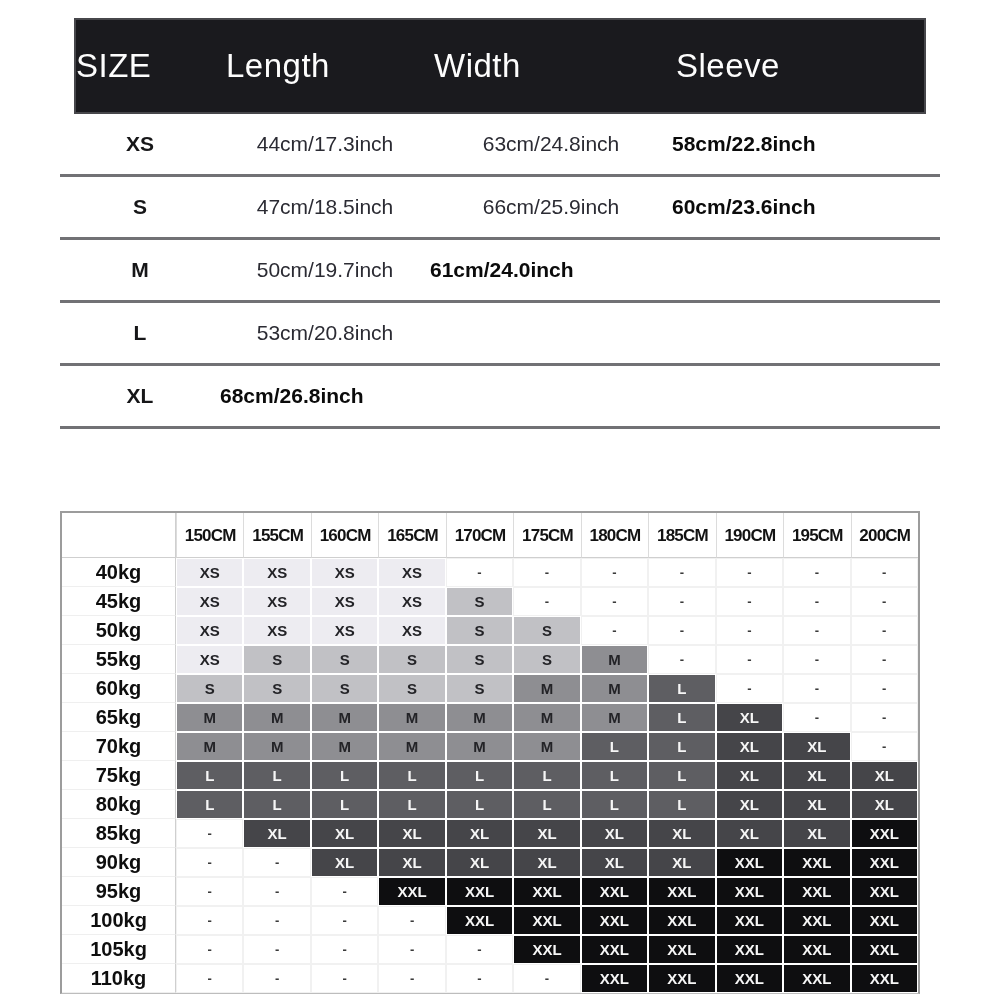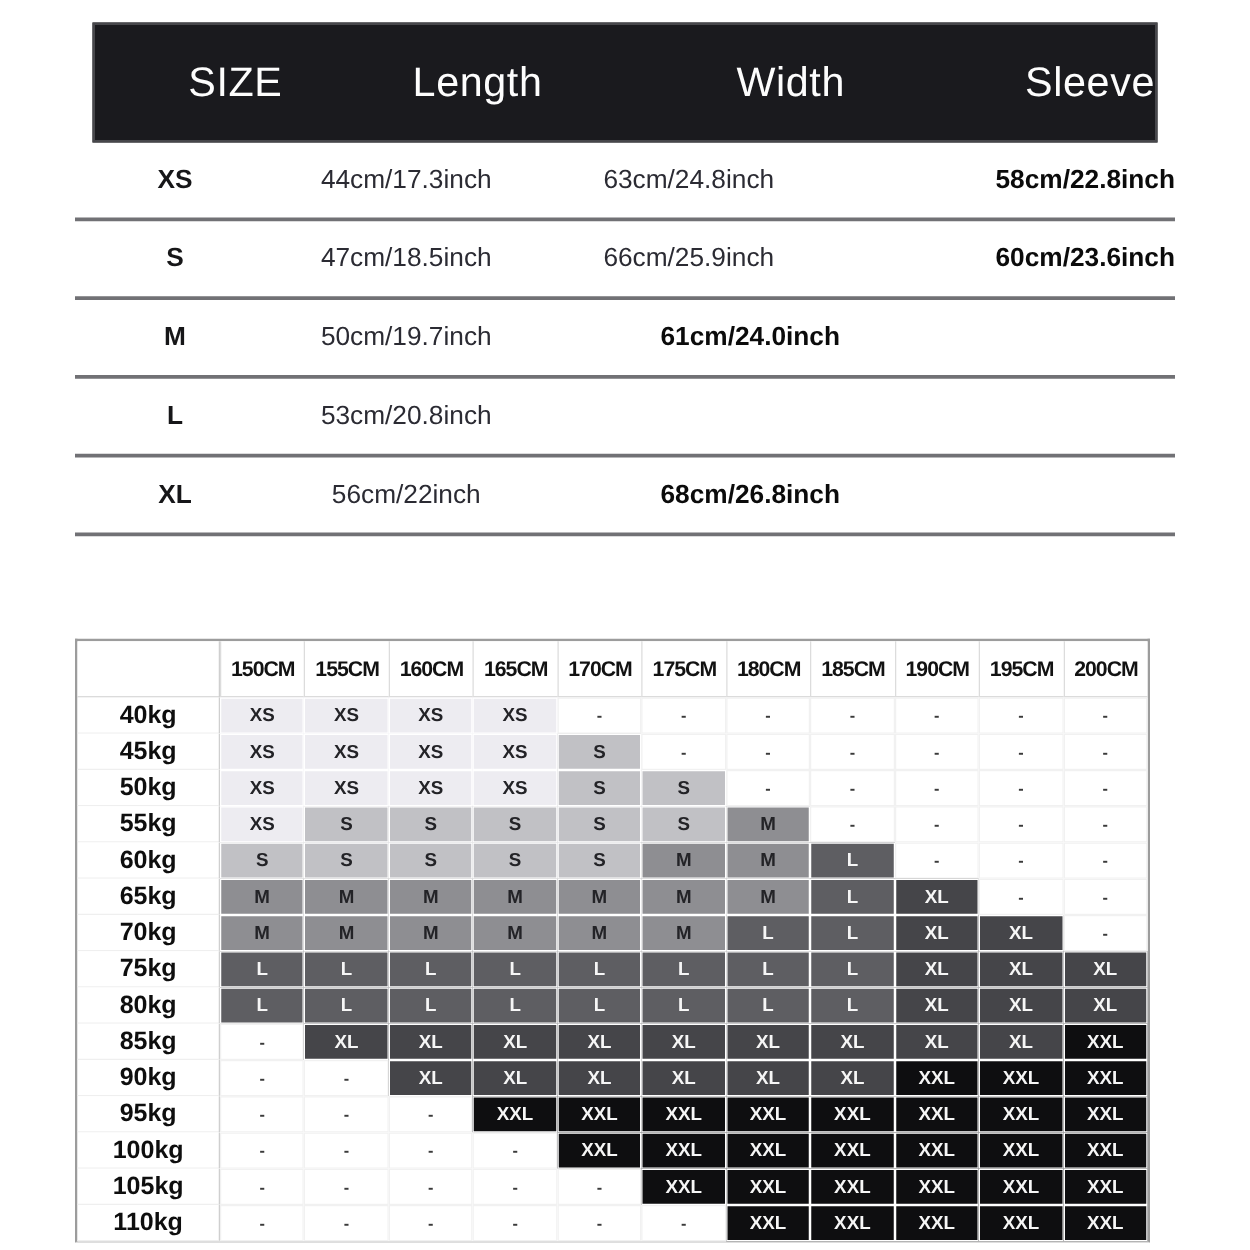--- a/index.html
+++ b/index.html
@@ -6,27 +6,27 @@
   html,body { width:1000px; height:1000px; background:#ffffff;
               font-family:"Liberation Sans", sans-serif; }
   body { position:relative; overflow:hidden; }
 
   
   #size-table { position:absolute; left:60px; top:18px; width:880px; }
   .st-header { margin:0 14px; height:96px; background:#1a1a1e;
                border:2px solid #47474b; display:grid;
                grid-template-columns:150px 208px 242px 1fr;
                align-items:center; color:#fdfdfd; font-size:33px; }
-  .st-hcell { text-align:right; letter-spacing:0.5px; }
+  .st-hcell { text-align:left; letter-spacing:0.5px; }
   .st-row { height:63px; display:grid;
             grid-template-columns:160px 210px 242px 1fr;
             align-items:center; border-bottom:3px solid #717175; }
   .st-c-size  { text-align:center; font-weight:bold; font-size:21px; color:#161618; }
   .st-c-val   { text-align:center; font-size:21px; color:#2b2b33; }
-  .st-c-sleeve{ text-align:right; font-weight:bold; font-size:21px; color:#0b0b0b; }
+  .st-c-sleeve{ text-align:left; font-weight:bold; font-size:21px; color:#0b0b0b; }
 
   
   #fit-matrix { position:absolute; left:60px; top:511px; width:860px;
                 border:2px solid #9c9c9c; border-bottom:1px solid #bdbdbd;
                 background:#fff; }
   .fm-row { display:grid; grid-template-columns:114px repeat(11,1fr); }
   .fm-corner { height:45px; border-right:1px solid #cfcfcf;
                border-bottom:1px solid #cfcfcf; background:#fff; }
   .fm-hcell { height:45px; line-height:45px; text-align:center;
               font-weight:bold; font-size:17px; letter-spacing:-0.8px;
@@ -71,21 +71,20 @@
         <div class="st-c-size">M</div>
         <div class="st-c-val">50cm/19.7inch</div>
         <div class="st-c-sleeve">61cm/24.0inch</div>
       </div>
       <div class="st-row" style="border-bottom-color: rgb(113, 113, 117);">
         <div class="st-c-size">L</div>
         <div class="st-c-val">53cm/20.8inch</div>
       </div>
       <div class="st-row" style="border-bottom-color: rgb(113, 113, 117);">
         <div class="st-c-size">XL</div>
-        <div class="st-c-val">56cm/22inch</div>
         <div class="st-c-sleeve">68cm/26.8inch</div>
       </div>
     </div>
 </div>
 
 <div id="fit-matrix">
     <div class="fm-row">
       <div class="fm-corner"></div>
       <div class="fm-hcell">150CM</div>
       <div class="fm-hcell">155CM</div>

